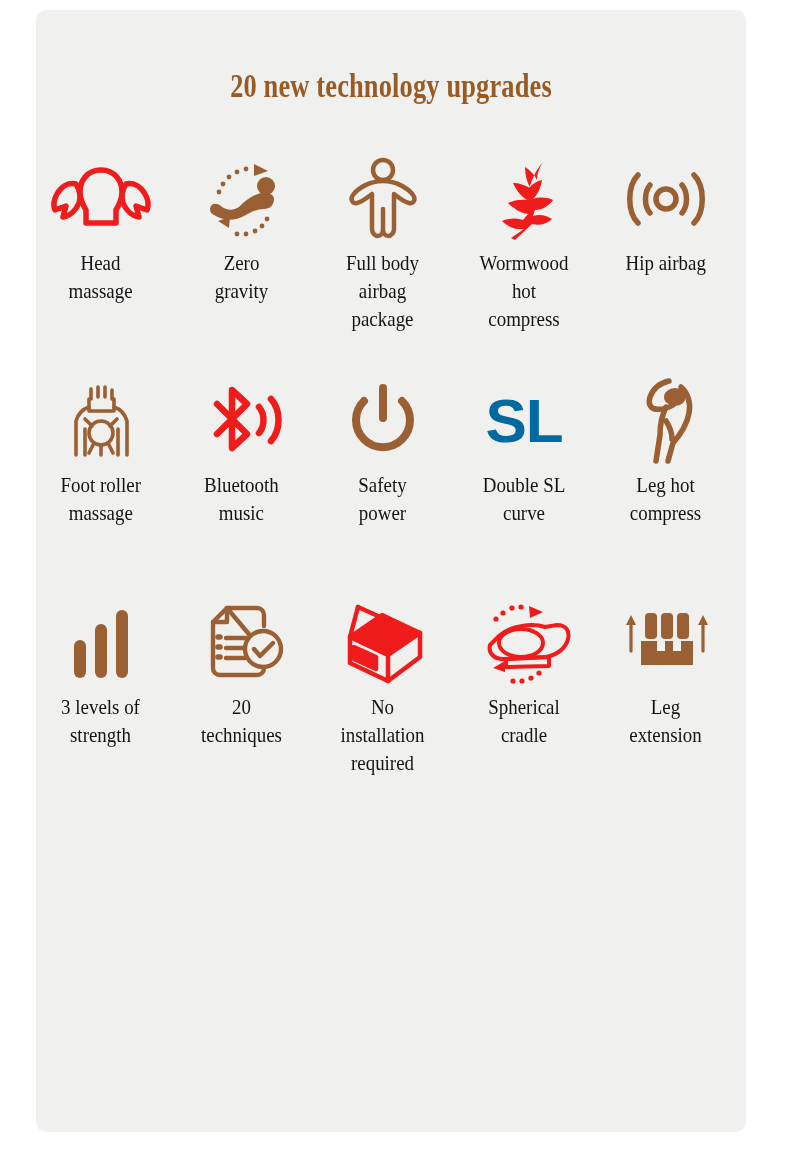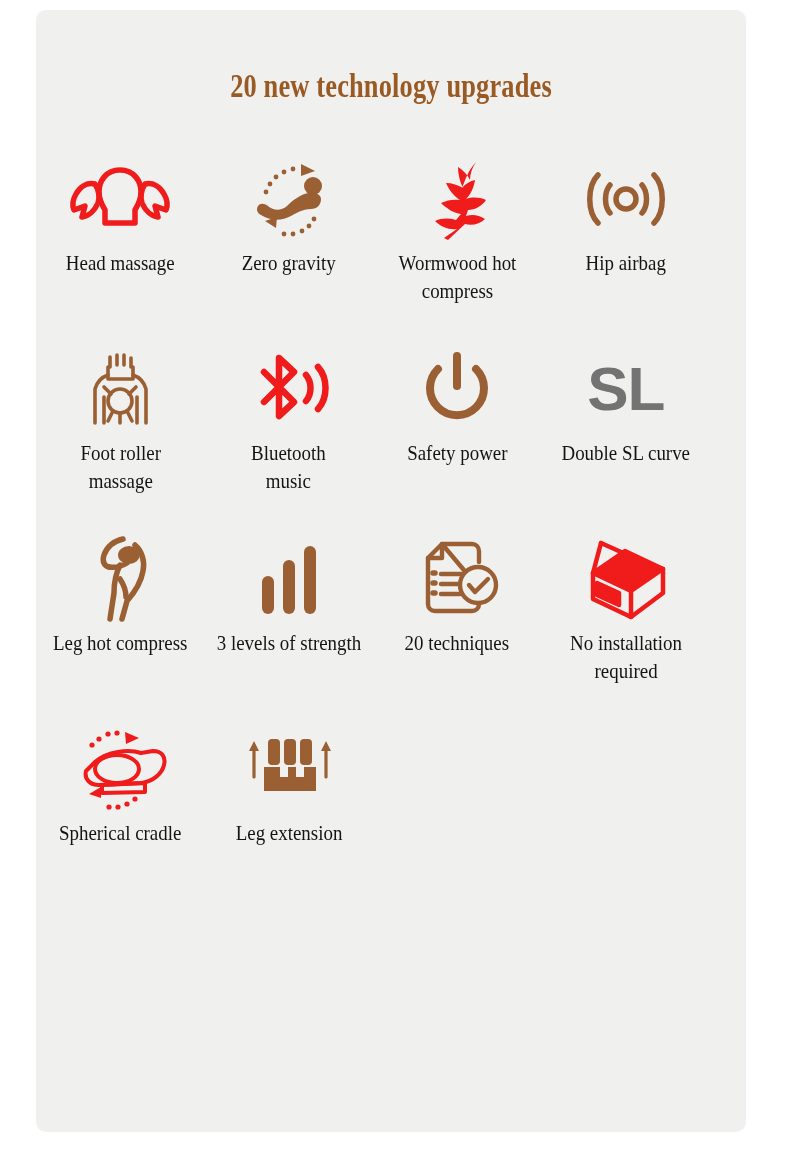--- a/index.html
+++ b/index.html
@@ -22,25 +22,26 @@
     text-align: center;
     font-family: "Liberation Serif", "DejaVu Serif", serif;
     font-weight: bold;
     font-size: 33px;
     letter-spacing: .2px;
     color: #9a5a23;
     transform: scaleX(.80);
   }
   #grid {
     position: absolute;
-    top: 140px; left: 0;
+    top: 140px; left: 10px;
     width: 674px;
     display: grid;
-    grid-template-columns: repeat(4, 1fr);
+    grid-template-columns: repeat(5, 1fr);
     grid-auto-rows: 190px;
+    gap: 32px;
   }
   .cell {
     display: flex;
     flex-direction: column;
     align-items: center;
     justify-content: flex-start;
     padding-top: 6px;
   }
   .icon {
     height: 86px;
@@ -59,21 +60,21 @@
     color: #141414;
     transform: scaleX(.86);
     white-space: pre-line;
     max-width: 185px;
   }
   .sl-text {
     font-family: "Liberation Sans", "DejaVu Sans", sans-serif;
     font-weight: bold;
     font-size: 62px;
     line-height: 62px;
-    color: #737373;
+    color: #0369a1;
     letter-spacing: -1px;
   }
 </style>
 </head>
 <body>
 
 <div id="card">
 
   <div id="title">20 new technology upgrades</div>
 
@@ -109,20 +110,30 @@
             <circle cx="41" cy="75" r="2.4"></circle>
               <circle cx="66" cy="67" r="2.4"></circle>
             <circle cx="71" cy="60" r="2.4"></circle>
             <path d="M33 69 L22 62 L34 58 Z"></path>
           </g>
         </svg>
       </div>
       <div class="label">Zero gravity</div>
     </div>
 
+    <div class="cell">
+      <div class="icon">
+        <svg width="74" height="84" viewBox="0 0 74 84" fill="none" stroke="#9a5f33" stroke-width="4.5" stroke-linejoin="round" stroke-linecap="round">
+          <circle cx="37" cy="13" r="10"></circle>
+          <path d="M37 24 C24 24 12 31 7 38 C4 42 6 47 11 46 C16 45 22 40 26 37 L26 72 C26 76 29 79 32 79 C35 79 37 76 37 72 L37 52 L37 72 C37 76 39 79 42 79 C45 79 48 76 48 72 L48 37 C52 40 58 45 63 46 C68 47 70 42 67 38 C62 31 50 24 37 24 Z"></path>
+        </svg>
+      </div>
+      <div class="label">Full body airbag
+package</div>
+    </div>
 
     <div class="cell">
       <div class="icon">
         <svg width="78" height="82" viewBox="0 0 78 82" fill="#f01b1b">
           <path d="M58 4 C54 10 52 16 52 22 C49 16 45 12 40 9 C40 17 42 24 45 30 C40 27 34 25 28 25 C31 32 36 38 42 42 C36 41 29 42 23 45 C29 51 36 55 43 56 L38 62 C31 60 24 60 17 63 C23 69 31 72 39 71 L26 80 L30 82 L47 66 C54 68 62 66 67 61 C61 57 54 56 48 58 L50 52 C57 52 64 48 68 42 C61 39 54 39 48 41 C53 36 56 29 57 22 C52 23 47 26 44 30 C47 23 49 14 58 4 Z"></path>
         </svg>
       </div>
       <div class="label">Wormwood hot
 compress</div>
     </div>

